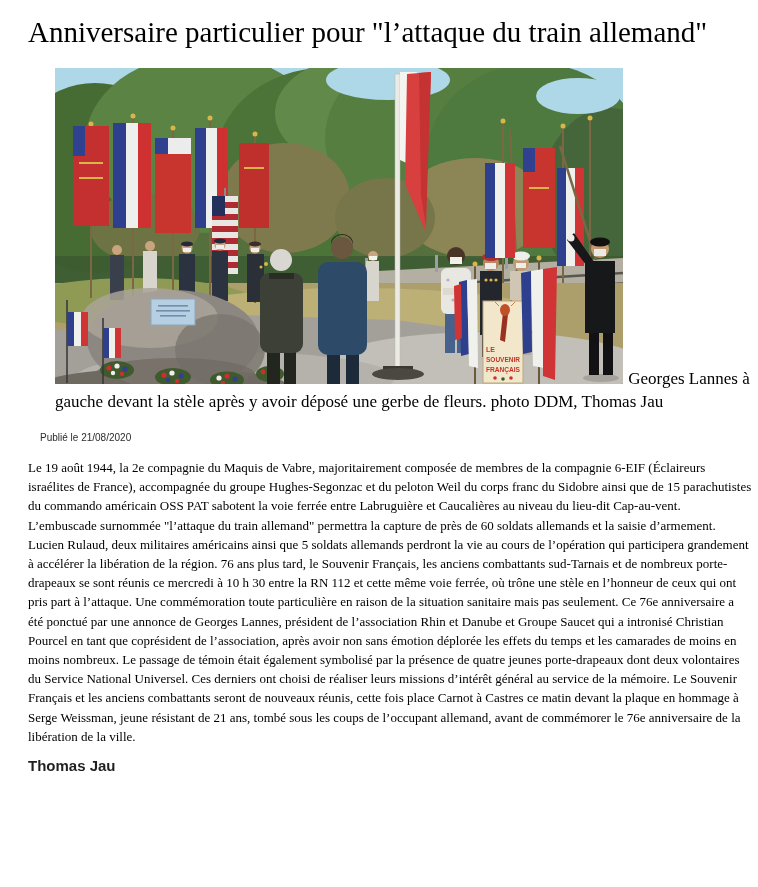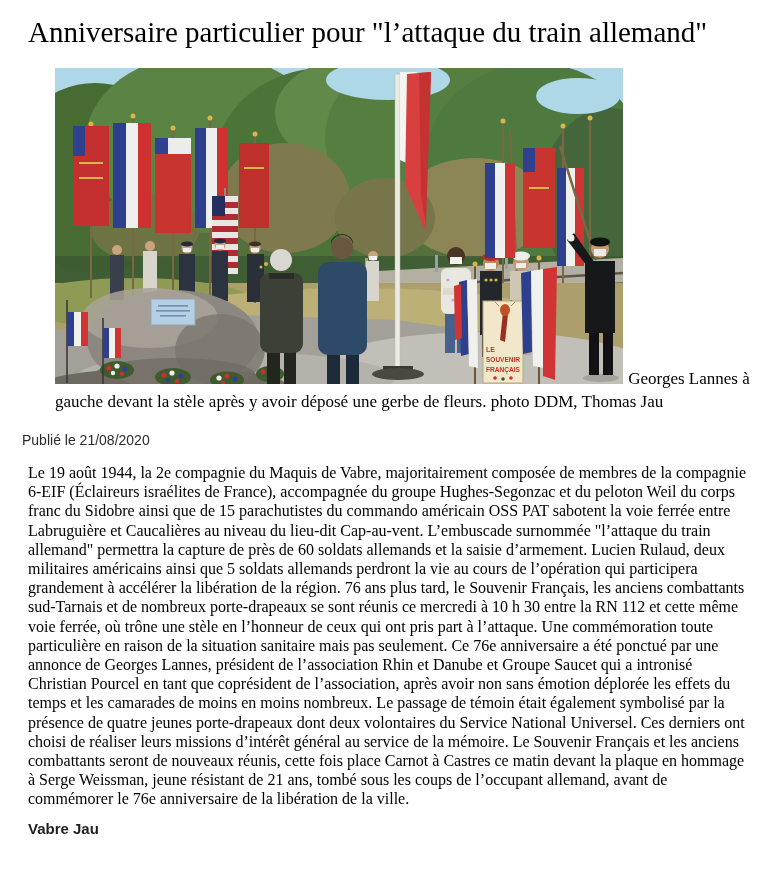--- a/index.html
+++ b/index.html
@@ -24,30 +24,30 @@
     line-height:23px;
     color:#000;
   }
   .photo-para svg{
     display:inline-block;
     vertical-align:baseline;
     margin-right:1px;
   }
 
   .published{
-    margin:19px 0 0 22px;
+    margin:19px 0 0 40px;
     font-family:"Liberation Sans",sans-serif;
-    font-size:14px;
+    font-size:10px;
     color:#2b2b2b;
   }
 
   .body-text{
     margin:15px 6px 0 28px;
     font-family:"Liberation Serif",serif;
-    font-size:16px;
+    font-size:13px;
     line-height:19.2px;
     color:#000;
   }
 
   .byline{
     margin:11px 0 12px 28px;
     font-family:"Liberation Sans",sans-serif;
     font-size:15px;
     font-weight:bold;
     color:#1f1f1f;
@@ -353,15 +353,15 @@
       <ellipse cx="545" cy="174" rx="10" ry="4.5" fill="#111111"></ellipse>
       <rect x="539" y="181" width="12" height="7" fill="#eceae6"></rect>
       <ellipse cx="546" cy="310" rx="18" ry="4" fill="#000000" opacity="0.15"></ellipse>
     </g>
   </svg> <span>Georges Lannes à gauche devant la stèle après y avoir déposé une gerbe de fleurs. photo DDM, Thomas Jau</span></p>
 
   <p class="published">Publié le 21/08/2020</p>
 
   <p class="body-text">Le 19 août 1944, la 2e compagnie du Maquis de Vabre, majoritairement composée de membres de la compagnie 6-EIF (Éclaireurs israélites de France), accompagnée du groupe Hughes-Segonzac et du peloton Weil du corps franc du Sidobre ainsi que de 15 parachutistes du commando américain OSS PAT sabotent la voie ferrée entre Labruguière et Caucalières au niveau du lieu-dit Cap-au-vent. L’embuscade surnommée "l’attaque du train allemand" permettra la capture de près de 60 soldats allemands et la saisie d’armement. Lucien Rulaud, deux militaires américains ainsi que 5 soldats allemands perdront la vie au cours de l’opération qui participera grandement à accélérer la libération de la région. 76 ans plus tard, le Souvenir Français, les anciens combattants sud-Tarnais et de nombreux porte-drapeaux se sont réunis ce mercredi à 10 h 30 entre la RN 112 et cette même voie ferrée, où trône une stèle en l’honneur de ceux qui ont pris part à l’attaque. Une commémoration toute particulière en raison de la situation sanitaire mais pas seulement. Ce 76e anniversaire a été ponctué par une annonce de Georges Lannes, président de l’association Rhin et Danube et Groupe Saucet qui a intronisé Christian Pourcel en tant que coprésident de l’association, après avoir non sans émotion déplorée les effets du temps et les camarades de moins en moins nombreux. Le passage de témoin était également symbolisé par la présence de quatre jeunes porte-drapeaux dont deux volontaires du Service National Universel. Ces derniers ont choisi de réaliser leurs missions d’intérêt général au service de la mémoire. Le Souvenir Français et les anciens combattants seront de nouveaux réunis, cette fois place Carnot à Castres ce matin devant la plaque en hommage à Serge Weissman, jeune résistant de 21 ans, tombé sous les coups de l’occupant allemand, avant de commémorer le 76e anniversaire de la libération de la ville.</p>
 
-  <p class="byline">Vabre Jau</p>
+  <p class="byline">Thomas Jau</p>
 
 </div>
 
 </body></html>

